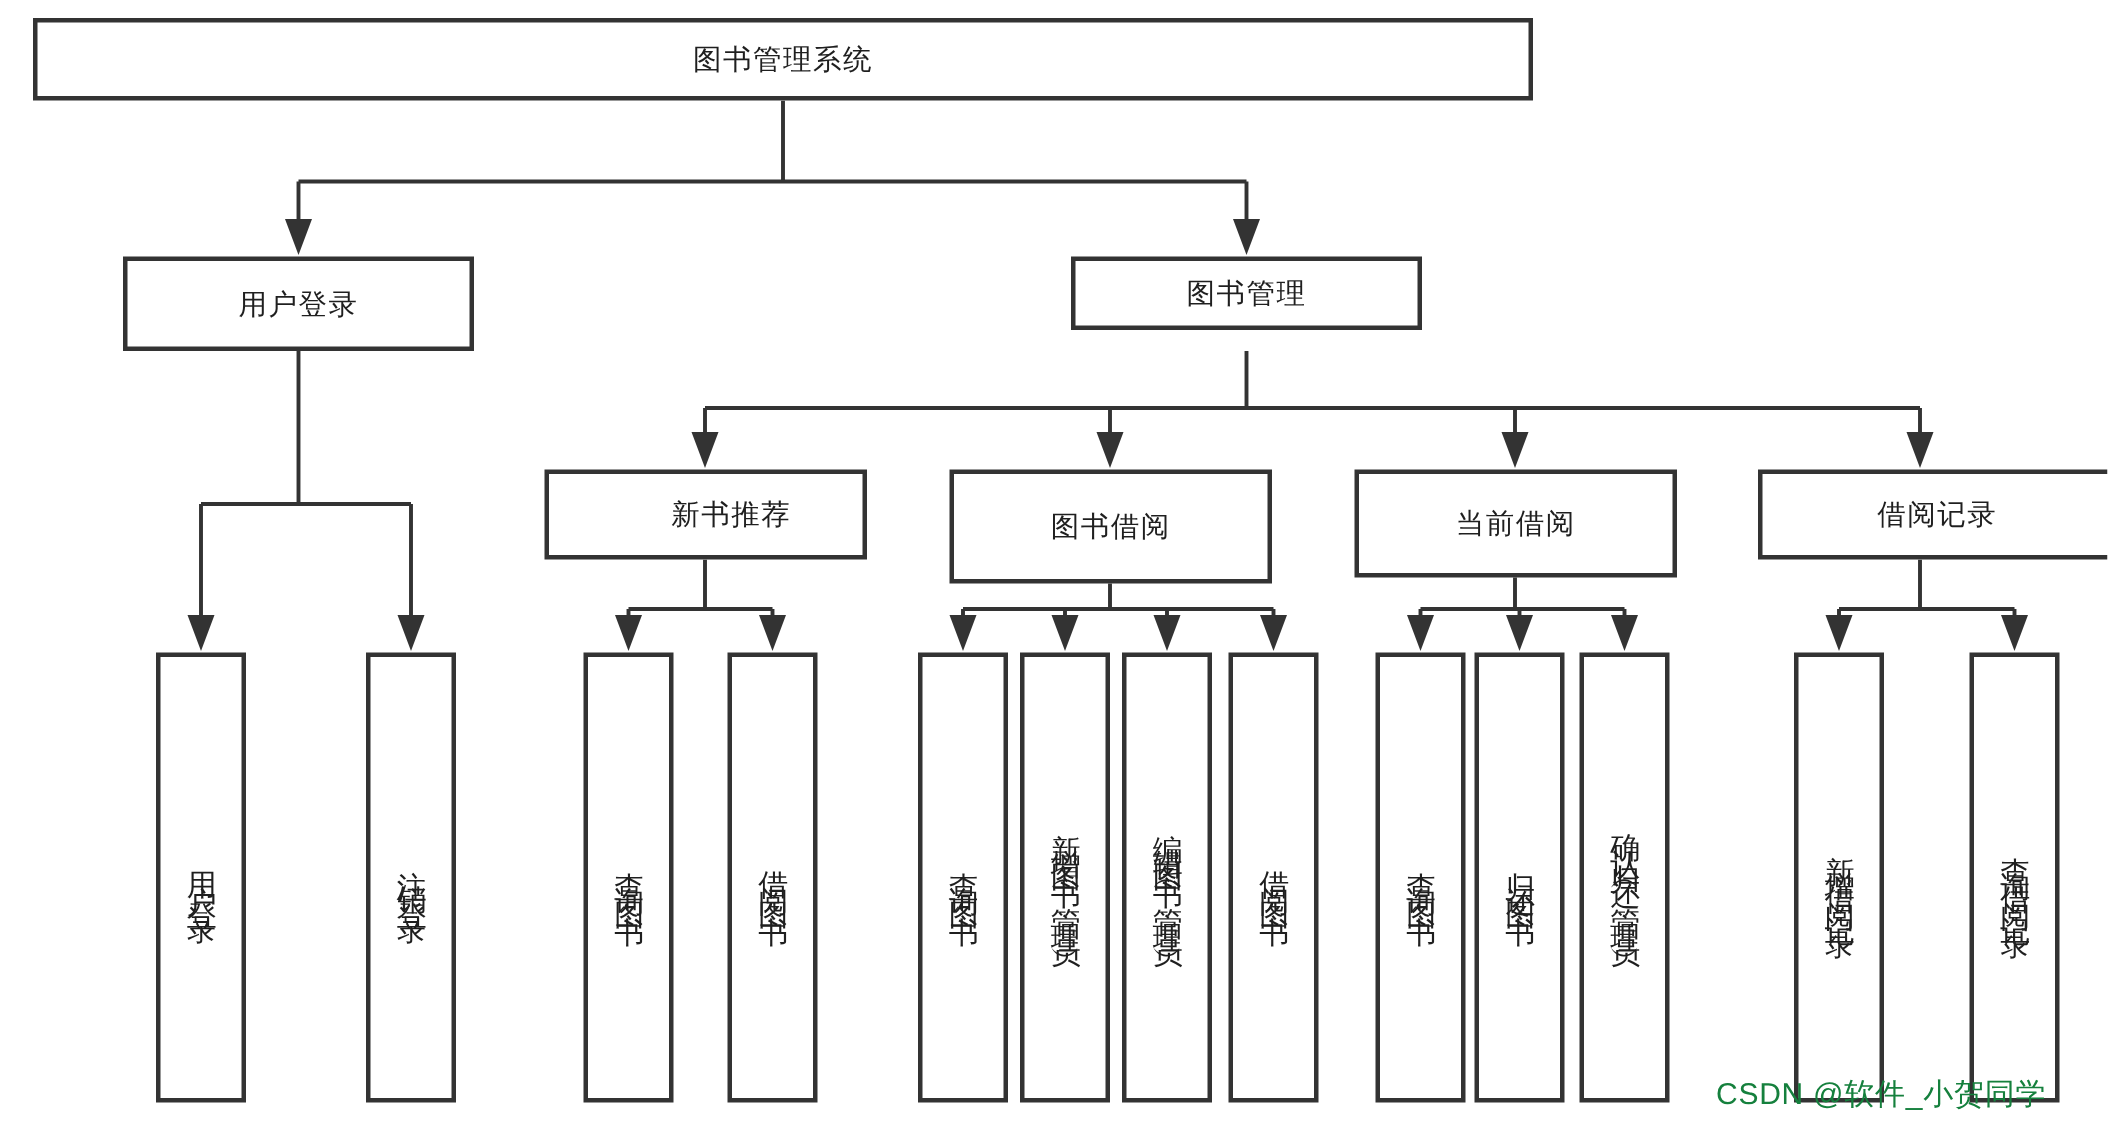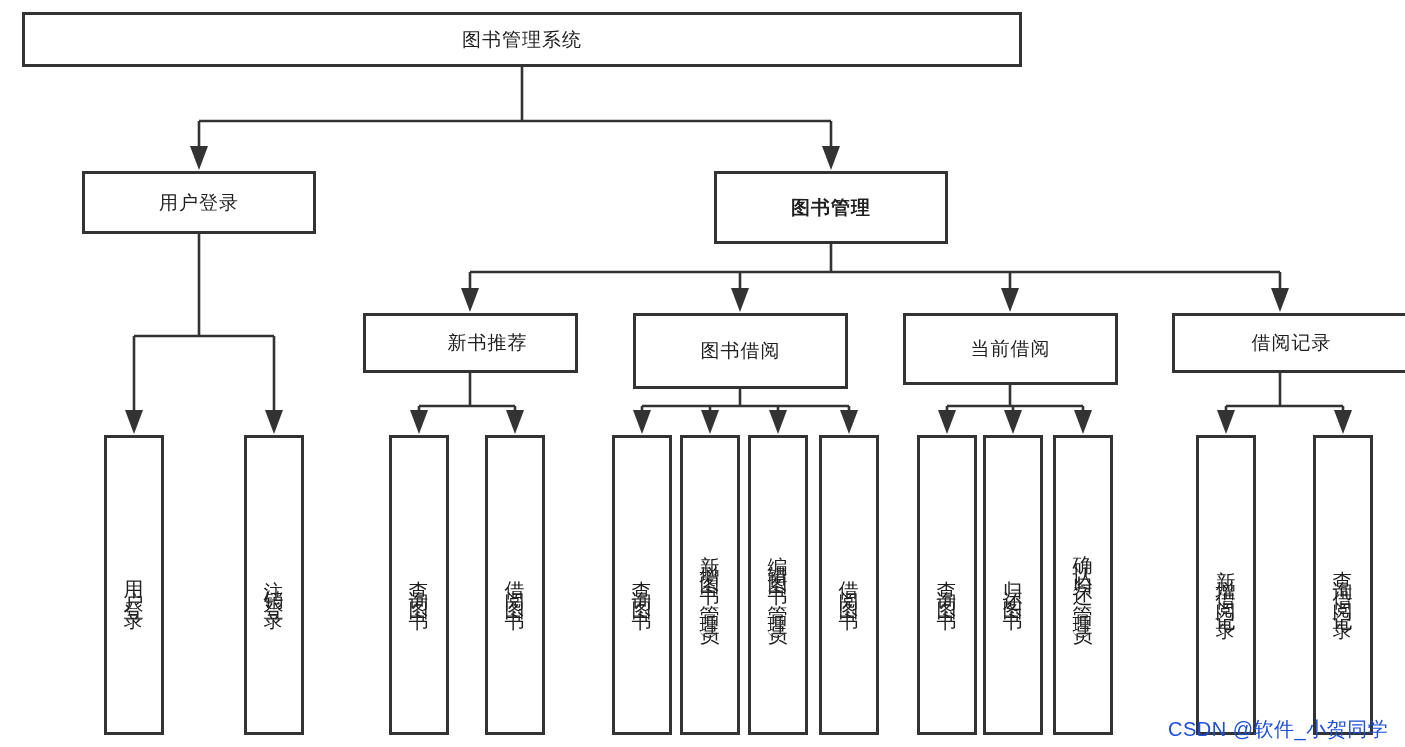--- a/index.html
+++ b/index.html
@@ -38,25 +38,25 @@
   }
   .leaf .vtext {
     writing-mode: vertical-rl;
     font-size: 20px;
     line-height: 1;
     letter-spacing: 10px;
     text-align: center;
   }
   .watermark {
     position: absolute;
-    left: 1168px;
+    left: 1144px;
     top: 716px;
     font-size: 20px;
     letter-spacing: 0.5px;
-    color: #1d4ed8;
+    color: #15803d;
     white-space: nowrap;
     z-index: 5;
   }
 </style>
 </head>
 <body>
 
 <div class="stage">
 
   <svg class="wires" viewBox="0 0 1405 747" xmlns="http://www.w3.org/2000/svg">
@@ -92,21 +92,21 @@
     </g>
   </svg>
 
   <div class="node h-node" style="left:22px; top:12px; width:1000px; height:55px;font-family:Liberation Serif, serif;">
     <span>图书管理系统</span>
   </div>
 
   <div class="node h-node" style="left:82px; top:171px; width:234px; height:63px;">
     <span>用户登录</span>
   </div>
-  <div class="node h-node" style="left:714px; top:171px; width:234px; height:73px;font-weight:bold;">
+  <div class="node h-node" style="left:714px; top:171px; width:234px; height:49px;">
     <span>图书管理</span>
   </div>
 
   <div class="node h-node" style="left:363px; top:313px; width:215px; height:60px;padding-left:34px;">
     <span>新书推荐</span>
   </div>
   <div class="node h-node" style="left:633px; top:313px; width:215px; height:76px;">
     <span>图书借阅</span>
   </div>
   <div class="node h-node" style="left:903px; top:313px; width:215px; height:72px;">

